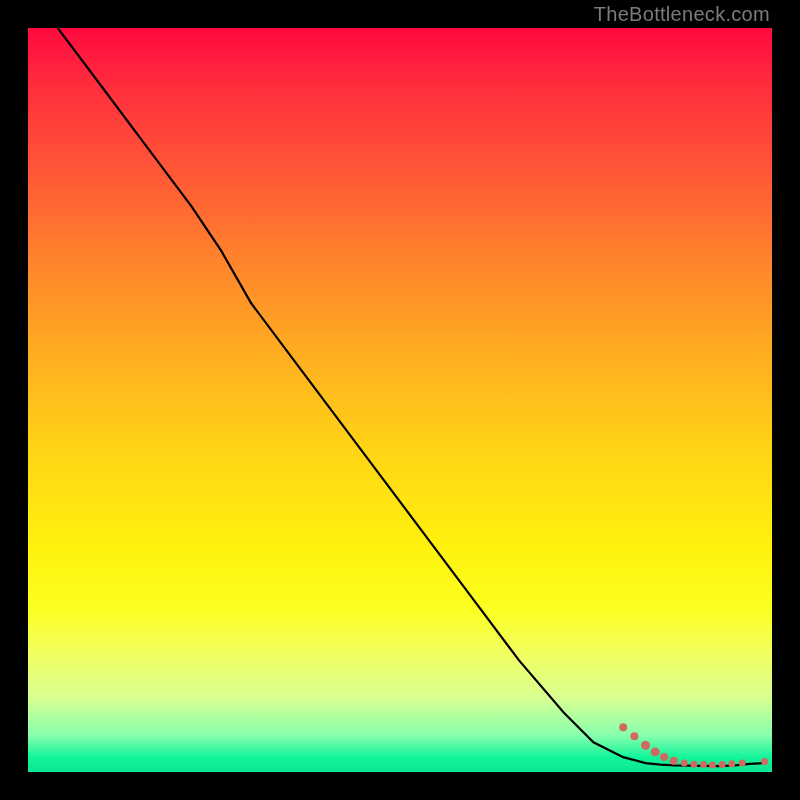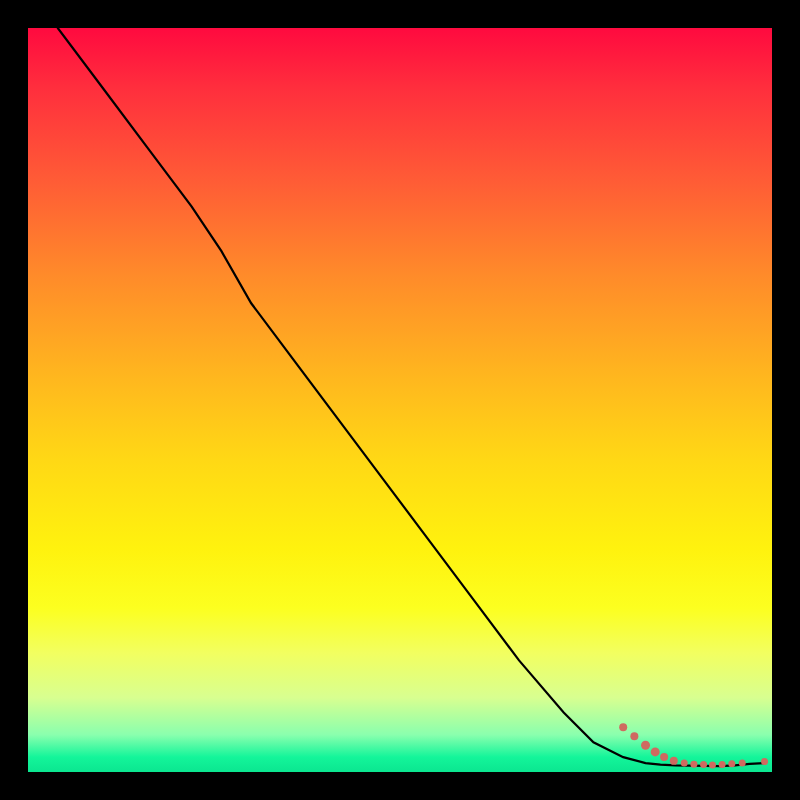--- a/index.html
+++ b/index.html
@@ -56,20 +56,21 @@
     color: #7b7b7b;
   }
   svg.curve {
     position: absolute;
     inset: 0;
   }
 </style>
 </head>
 <body>
 <div class="frame">
+  <div class="attribution">TheBottleneck.com</div>
   <div class="plot-area">
     <div class="gradient-bg"></div>
     <svg class="curve" viewBox="0 0 744 744" preserveAspectRatio="none">
       <g>
         <path id="main-line" fill="none" stroke="#000000" stroke-width="2.2" stroke-linecap="round" d="M29.76 0.00 L74.40 59.52 L119.04 119.04 L163.68 178.56 L193.44 223.20 L223.20 275.28 L267.84 334.80 L312.48 394.32 L357.12 453.84 L401.76 513.36 L446.40 572.88 L491.04 632.40 L535.68 684.48 L565.44 714.24 L595.20 729.12 L617.52 735.07 L632.40 736.56 L647.28 737.30 L662.16 737.68 L677.04 737.90 L691.92 738.05 L706.80 737.30 L721.68 735.82 L736.56 735.07"></path>
         <g id="scatter-group">
             <circle cx="595.20" cy="699.36" r="4" fill="#cf6a60"></circle>
             <circle cx="606.36" cy="708.29" r="4" fill="#cf6a60"></circle>
             <circle cx="617.52" cy="717.22" r="4.5" fill="#cf6a60"></circle>
             <circle cx="627.19" cy="723.91" r="4.5" fill="#cf6a60"></circle>

